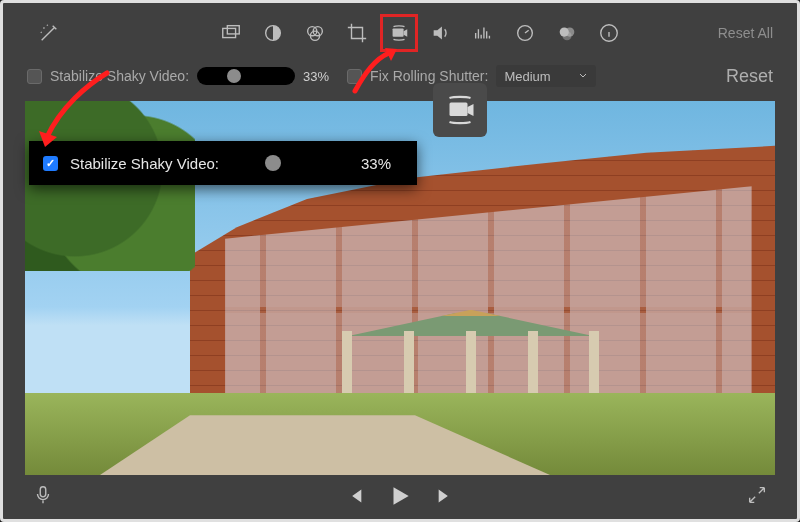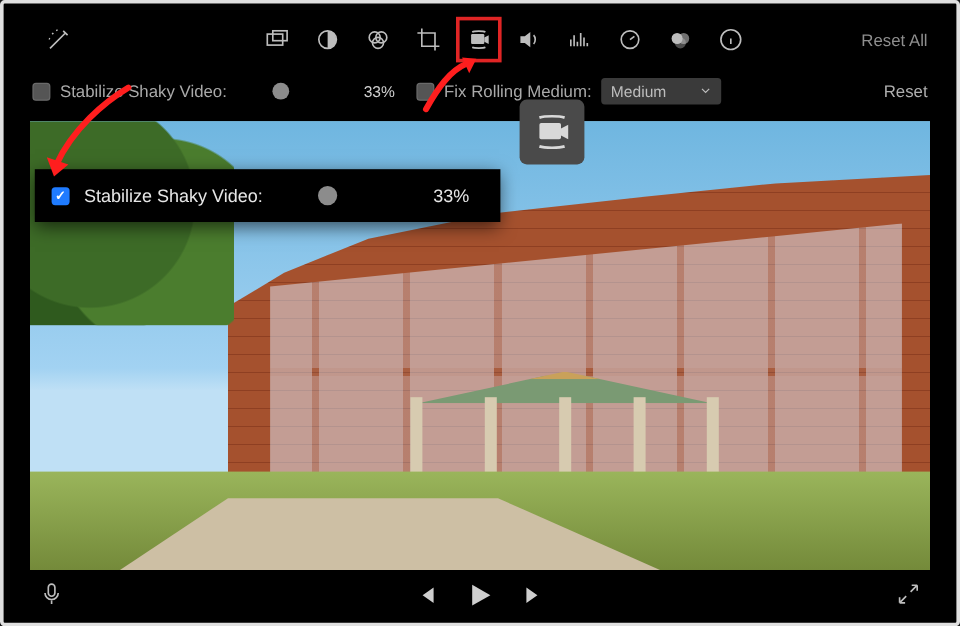--- a/index.html
+++ b/index.html
@@ -1,37 +1,37 @@
 <!DOCTYPE html>
 <html><head>
 <meta charset="utf-8">
 <style>
   html,body{margin:0;padding:0;width:800px;height:522px;background:#1b1b1b;font-family:-apple-system,Helvetica,Arial,sans-serif;color:#bdbdbd;overflow:hidden;}
   *{box-sizing:border-box;}
-  .app{position:relative;width:800px;height:522px;border:3px solid #e0e0e0;border-radius:4px;background:#000000;}
+  .app{position:relative;width:800px;height:522px;border:3px solid #e0e0e0;border-radius:4px;background:#404040;}
   
   .toolbar{position:absolute;top:14px;left:0;right:0;height:32px;display:flex;align-items:center;}
   .tb-left{width:180px;display:flex;justify-content:flex-start;padding-left:32px;}
   .tb-center{flex:1;display:flex;justify-content:center;gap:14px;align-items:center;}
   .tb-right{width:140px;display:flex;justify-content:flex-end;padding-right:24px;gap:18px;}
   .icon-btn{width:28px;height:28px;display:flex;align-items:center;justify-content:center;color:#bdbdbd;cursor:pointer;}
   .icon-btn svg{width:22px;height:22px;fill:none;stroke:#bdbdbd;stroke-width:1.5;}
   .icon-btn.active{outline:3px solid #e02525;outline-offset:2px;}
   .reset-all{color:#8e8e8e;font-size:14px;cursor:pointer;}
   
   .settings-row{position:absolute;top:56px;left:0;right:0;height:34px;display:flex;align-items:center;padding:0 24px;gap:18px;font-size:14px;color:#a9a9a9;}
   .setting{display:flex;align-items:center;gap:8px;}
   .checkbox{width:15px;height:15px;border-radius:3px;display:inline-flex;align-items:center;justify-content:center;}
   .checkbox.off{background:#555;border:1px solid #6a6a6a;}
   .checkbox.on{background:#1f7bff;color:#fff;font-size:11px;font-weight:bold;}
   .slider{width:98px;height:18px;background:#000;border-radius:9px;position:relative;}
   .slider .thumb{position:absolute;top:2px;left:30px;width:14px;height:14px;border-radius:50%;background:#8c8c8c;}
   .pct{color:#cfcfcf;font-size:13px;}
   .dropdown{width:100px;height:22px;background:#3a3a3a;border-radius:3px;display:flex;align-items:center;justify-content:space-between;padding:0 8px;color:#bdbdbd;font-size:13px;}
-  .reset{margin-left:auto;color:#aeaeae;font-size:14px;cursor:pointer;}
+  .reset{margin-left:auto;color:#aeaeae;font-size:18px;cursor:pointer;}
   
   .preview{position:absolute;top:98px;left:22px;right:22px;bottom:44px;background:linear-gradient(180deg,#87c8e8 0%,#a0cff0 40%,#7d623a 100%);overflow:hidden;}
   .sky{position:absolute;inset:0;background:linear-gradient(180deg,#6fb6e0 0%,#a2d2f2 55%,#bfe0f5 60%);}
   .building{position:absolute;right:0;top:20px;bottom:0;width:78%;}
   .brick{position:absolute;inset:0;background:
     repeating-linear-gradient(0deg,#a5512e 0 14px,#8e3f22 14px 15px),
     repeating-linear-gradient(90deg,rgba(0,0,0,0) 0 40px,rgba(0,0,0,0.08) 40px 42px);
     clip-path:polygon(0% 38%,8% 30%,20% 22%,38% 16%,60% 12%,78% 9%,100% 7%,100% 100%,0 100%);}
   .glass{position:absolute;left:0;top:14%;width:100%;height:74%;background:
     repeating-linear-gradient(90deg,rgba(155,205,230,.9) 0 70px,rgba(30,50,60,.45) 70px 76px),
@@ -148,21 +148,21 @@
     <div class="setting">
       <span class="checkbox off"></span>
       <span>Stabilize Shaky Video:</span>
       <div class="slider">
           <div class="thumb"></div>
         </div>
       <span class="pct">33%</span>
     </div>
     <div class="setting">
       <span class="checkbox off"></span>
-      <span>Fix Rolling Medium:</span>
+      <span>Fix Rolling Shutter:</span>
       <div class="dropdown">
         <span>Medium</span>
         <svg width="10" height="10" viewBox="0 0 10 10">
             <path d="M2 3l3 3 3-3" stroke="#bdbdbd" fill="none"></path>
           </svg>
       </div>
     </div>
     <span class="reset">Reset</span>
   </div>
 

